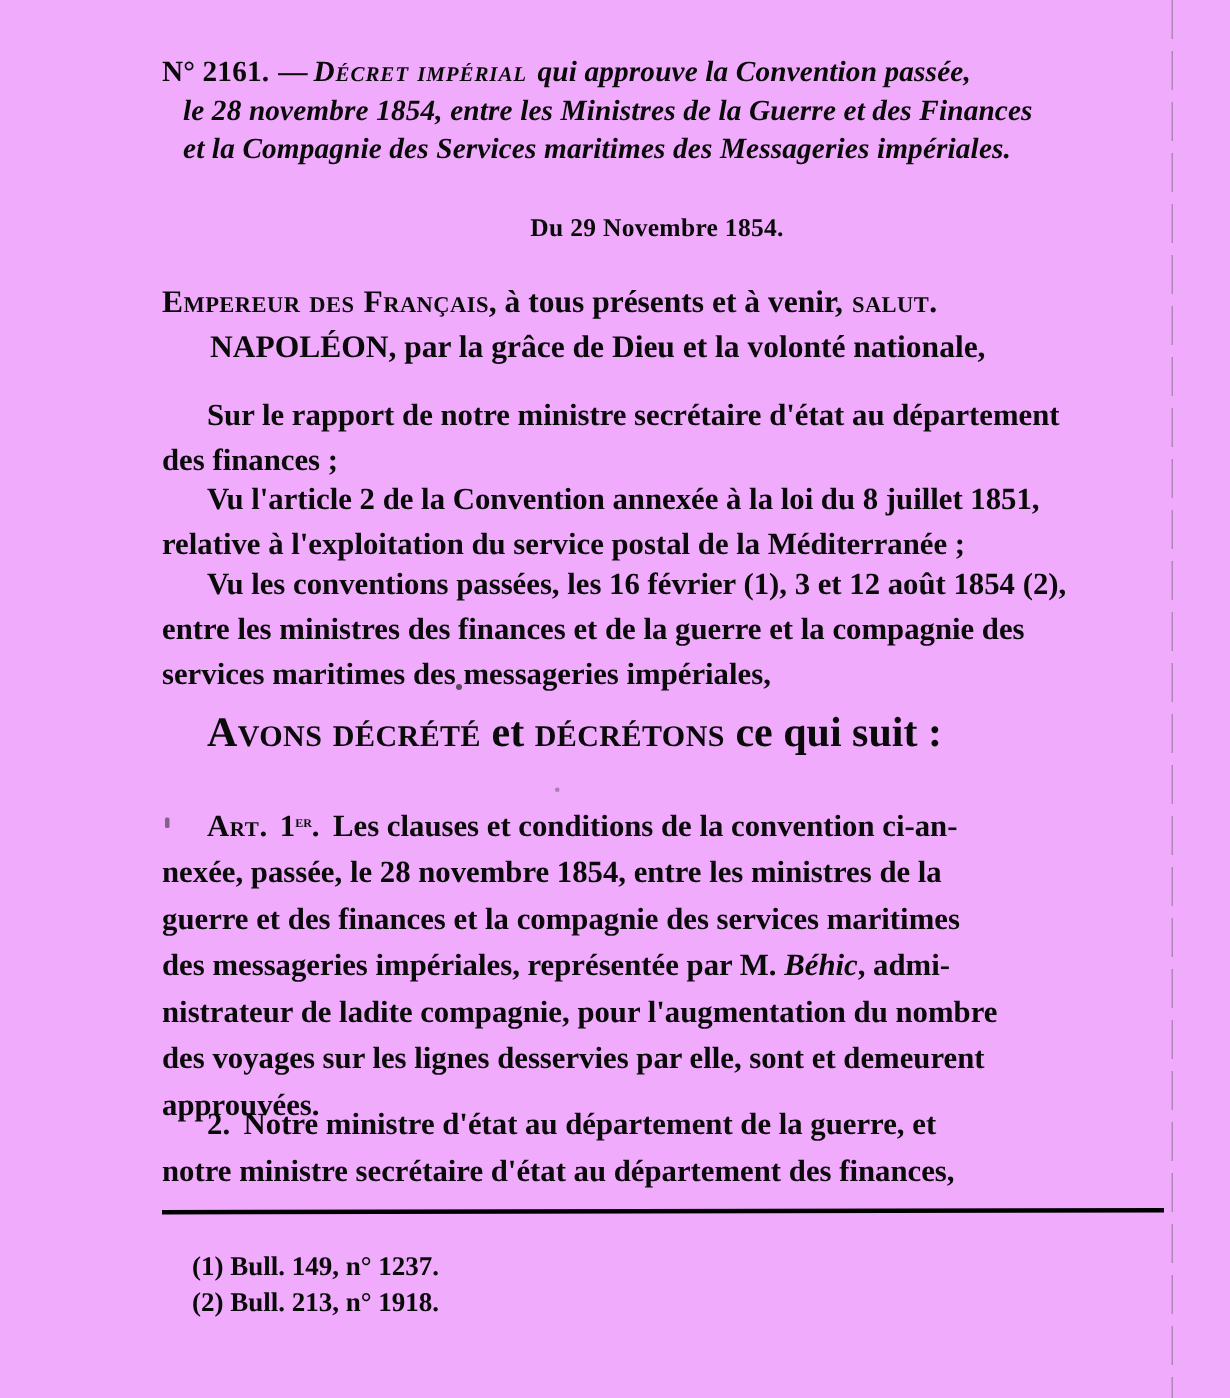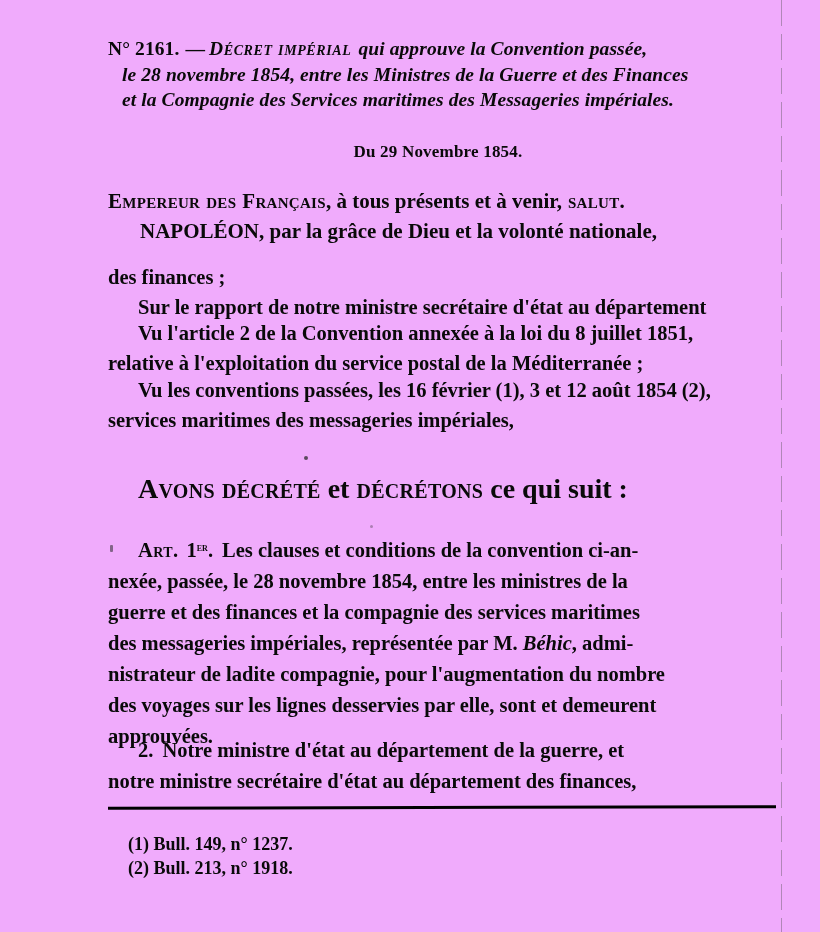--- a/index.html
+++ b/index.html
@@ -192,31 +192,32 @@
     </div>
 
     <div class="date-line">Du 29 Novembre 1854.</div>
 
     <div class="preamble">
       <span class="ln"><span class="pre-caps">Empereur</span><span class="pre-caps" style="padding-left:6px;">des</span><span class="pre-caps" style="padding-left:6px;">Français</span><span>, à tous présents et à venir,</span><span class="pre-caps" style="padding-left:6px;">salut.</span></span>
       <span class="ln first">NAPOLÉON, par la grâce de Dieu et la volonté nationale,</span>
     </div>
 
     <div class="para" style="top:262px;">
+      <span class="ln first">Sur le rapport de notre ministre secrétaire d'état au département</span>
       <span class="ln">des finances ;</span>
-      <span class="ln first">Sur le rapport de notre ministre secrétaire d'état au département</span>
     </div>
 
     <div class="para" style="top:318px;">
       <span class="ln first">Vu l'article 2 de la Convention annexée à la loi du 8 juillet 1851,</span>
       <span class="ln">relative à l'exploitation du service postal de la Méditerranée ;</span>
     </div>
 
     <div class="para" style="top:375px;">
       <span class="ln first">Vu les conventions passées, les 16 février (1), 3 et 12 août 1854 (2),</span>
+      <span class="ln">entre les ministres des finances et de la guerre et la compagnie des</span>
       <span class="ln">services maritimes des messageries impériales,</span>
     </div>
 
     <div class="speck" style="left:196px; top:456px; width:4px; height:4px;"></div>
     <div class="speck" style="left:262px; top:525px; width:3px; height:3px; opacity:.35;"></div>
     <div class="speck" style="left:2px;  top:545px; width:3px; height:7px; opacity:.55; border-radius:1px;"></div>
 
     <div class="decret-line" style="top:474px;">
       <span class="dc">Avons</span><span class="dc" style="padding-left:7px;">décrété</span><span style="padding-left:7px;">et</span><span class="dc" style="padding-left:7px;">décrétons</span><span style="padding-left:7px;">ce qui suit :</span>
     </div>

